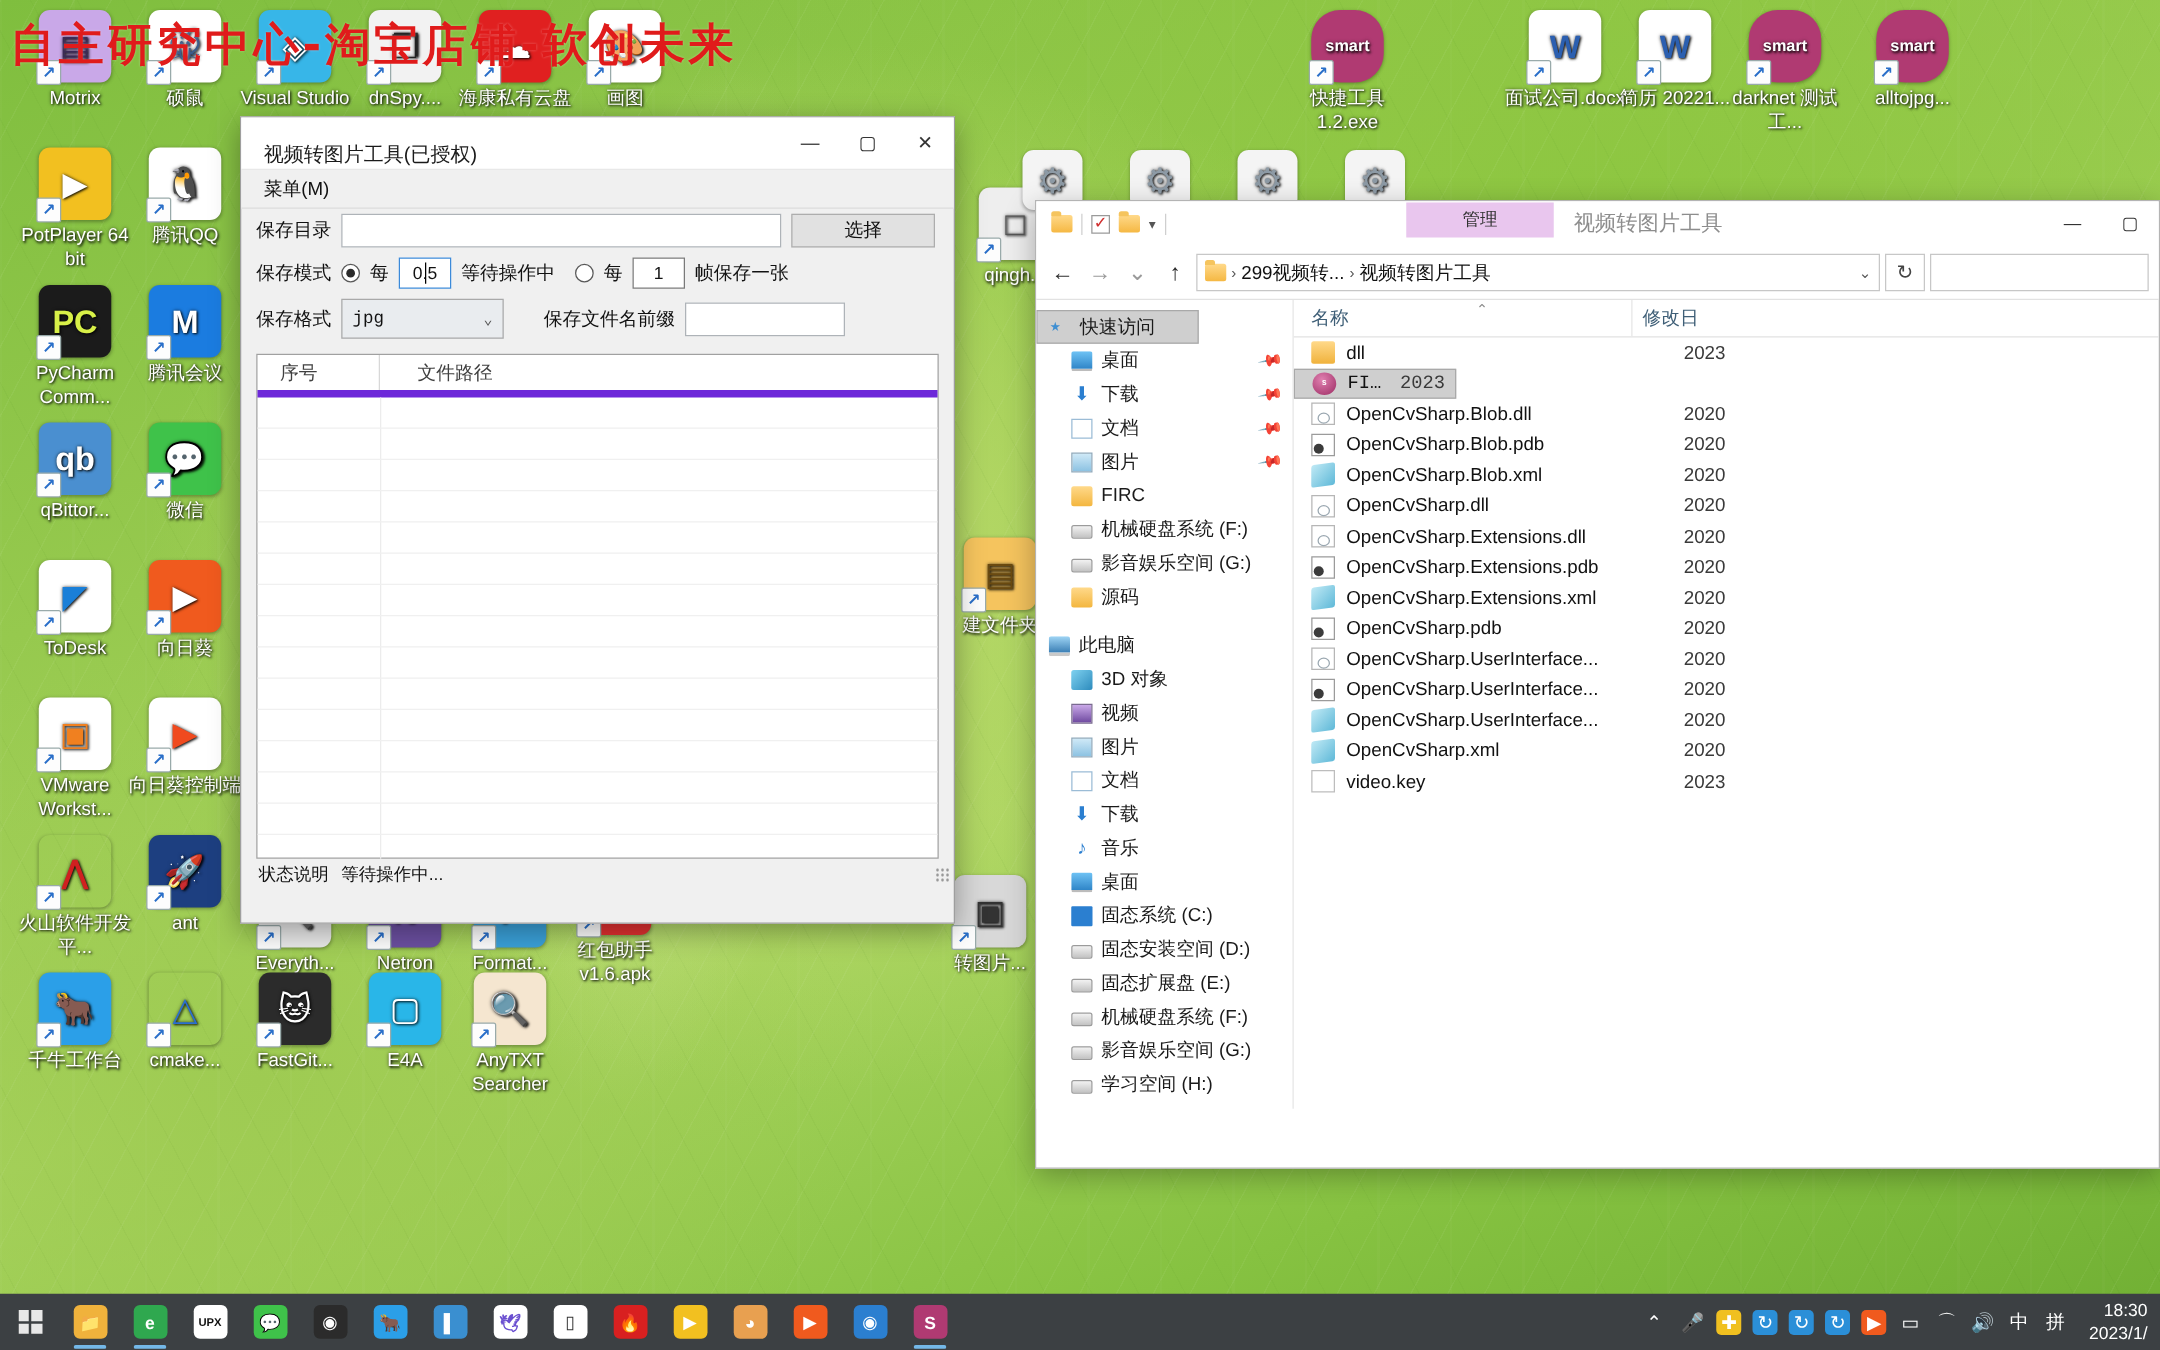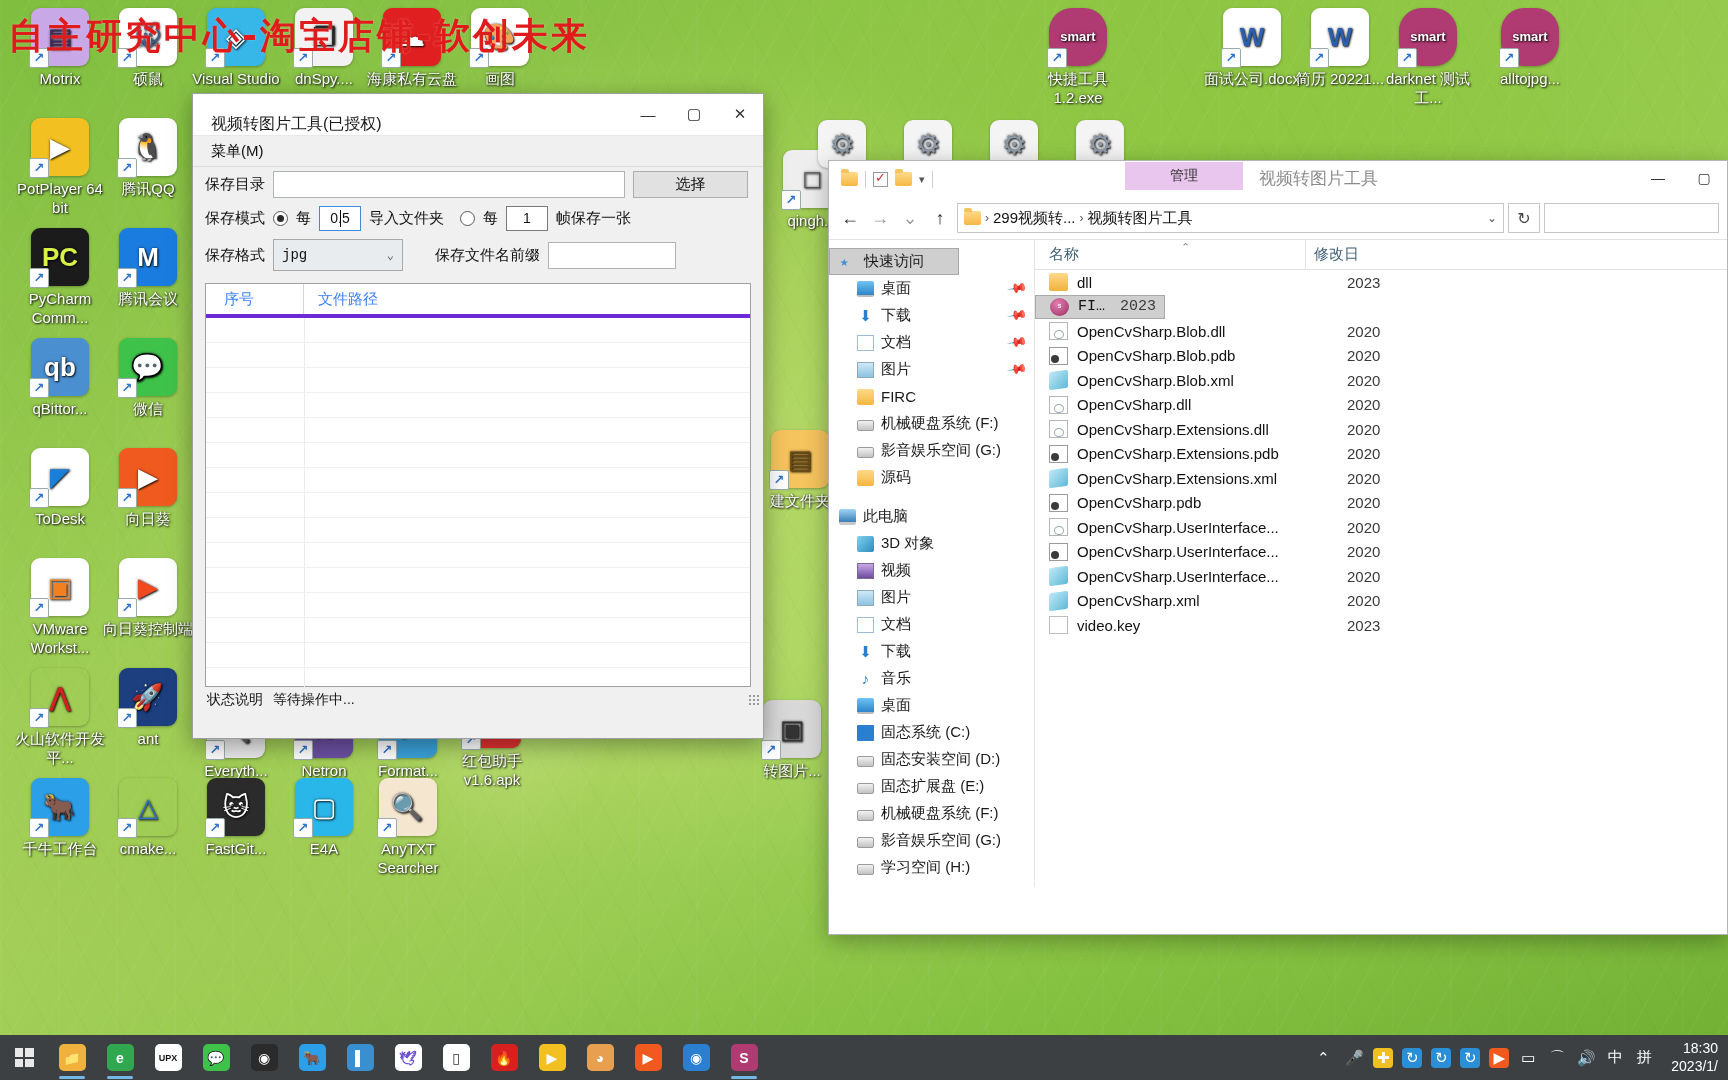--- a/index.html
+++ b/index.html
@@ -64,21 +64,21 @@
     display:flex;align-items:center;justify-content:center;}
   .radio{width:15px;height:15px;border-radius:50%;border:1.5px solid #595959;background:#fff;position:relative;display:inline-block;flex:0 0 auto;}
   .radio.on::after{content:"";position:absolute;left:3px;top:3px;width:7px;height:7px;border-radius:50%;background:#2b2b2b;}
   .numbox{width:42px;height:25px;border:1px solid #3c8ad9;background:#fff;font-size:14px;text-align:center;line-height:23px;position:relative;}
   .numbox.plain{border:1px solid #7a7a7a;}
   .caret{position:absolute;left:50%;top:3px;width:1px;height:17px;background:#000;}
   .sel{height:32px;width:130px;border:1px solid #a9a9a9;background:#e9ecef;font-size:14px;
     display:flex;align-items:center;padding:0 8px;color:#111;font-family:"Liberation Mono",monospace;}
   .sel .chev{margin-left:auto;font-size:12px;color:#555;}
   .grid{margin:8px 12px 0;border:1px solid #a0a0a0;background:#fff;height:404px;}
-  .ghead{display:flex;height:34px;border-bottom:4px solid #6d28d9;font-size:15px;color:#3b82f6;}
+  .ghead{display:flex;height:34px;border-bottom:6px solid #6d28d9;font-size:15px;color:#404040;gap:16px;}
   .ghead .c1{width:98px;border-right:1px solid #d8d8d8;display:flex;align-items:center;padding-left:18px;}
   .ghead .c2{flex:1;display:flex;align-items:center;padding-left:14px;font-family:Liberation Serif, serif;}
   .gbody{height:369px;position:relative;}
   .gbody .vline{position:absolute;left:98px;top:0;bottom:0;width:1px;background:#ececec;}
   .gbody .hl{position:absolute;left:0;right:0;height:1px;background:#f0f0f0;}
   .statusbar{height:26px;display:flex;align-items:center;gap:10px;padding-left:14px;font-size:14px;color:#111;}
   .sizegrip{margin-left:auto;margin-right:3px;width:12px;height:12px;
     background-image:radial-gradient(circle,#999 1px,transparent 1.2px);background-size:4px 4px;}
 
   
@@ -369,21 +369,21 @@
   </div>
 
   <div class="frow">
     <span class="lab">保存模式</span>
     <span class="radio on"></span>
     <span class="lab">每</span>
     <span class="numbox">
       <span>0.5</span>
       <span class="caret"></span>
     </span>
-    <span class="lab">导入文件夹</span>
+    <span class="lab">等待操作中</span>
     <span class="radio" style="margin-left:8px"></span>
     <span class="lab">每</span>
     <span class="numbox plain">1</span>
     <span class="lab">帧保存一张</span>
   </div>
 
   <div class="frow">
     <span class="lab">保存格式</span>
     <div class="sel">
       <span>jpg</span>

